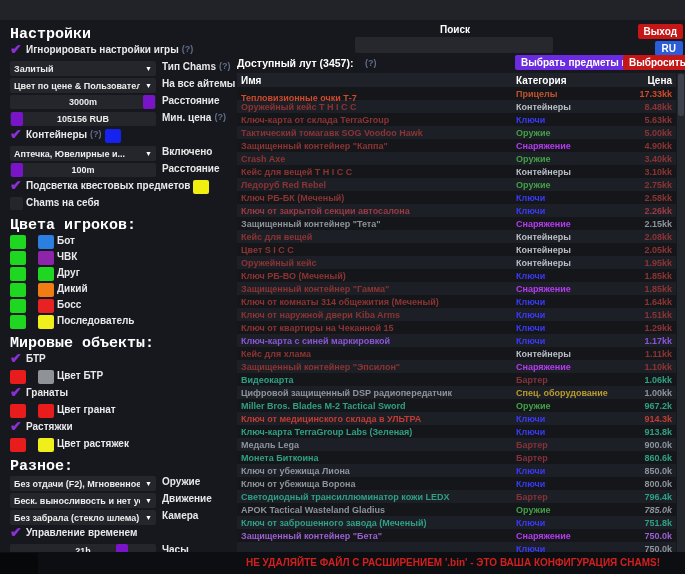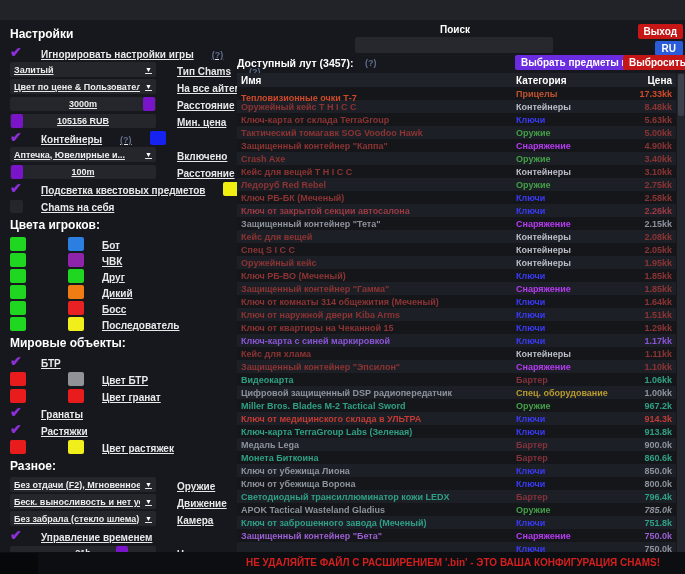--- a/index.html
+++ b/index.html
@@ -15,23 +15,23 @@
     background:#26282e;border:none;border-radius:2px;color:#ddd;font-size:10px;
     padding:0 5px;box-sizing:border-box;outline:none;}
   .exit-btn{position:absolute;top:24px;right:2px;background:#c61616;color:#fff;
     font-size:10px;font-weight:700;padding:2px 6px;border-radius:2px;cursor:pointer;}
   .ru-btn{position:absolute;top:41px;right:2px;background:#2b5cd9;color:#fff;
     font-size:10px;font-weight:700;padding:2px 7px;border-radius:2px;cursor:pointer;}
 
   
   .sidebar{position:absolute;left:10px;top:26px;width:226px;display:flex;
     flex-direction:column;gap:1px;}
-  .s-title{font-size:12px;font-weight:700;color:#fff;height:17px;line-height:17px;}
+  .s-title{font-size:15px;font-weight:700;color:#fff;height:17px;line-height:17px;font-family:Liberation Mono, monospace;}
   .sec-title{margin-top:3px;}
-  .row{display:flex;align-items:flex-end;height:16px;gap:18px;text-decoration:underline;}
+  .row{display:flex;align-items:flex-start;height:16px;gap:3px;}
   .chk{width:13px;height:13px;border-radius:2px;background:#24262c;flex:none;
     position:relative;cursor:pointer;}
   .chk.checked{background:transparent;}
   .chk.checked::after{content:"\2714";position:absolute;left:0px;top:-3px;
     font-size:14px;color:#8b2fd6;font-weight:700;}
   .lbl{font-size:10px;font-weight:700;color:#e9e9ec;white-space:nowrap;}
   .hint{font-size:9px;color:#5f6d8a;font-weight:700;}
   .swatch{width:16px;height:14px;border-radius:2px;flex:none;cursor:pointer;}
   .sw-gap{width:6px;flex:none;}
   .dd{width:146px;height:15px;background:#24262c;border-radius:2px;display:flex;
@@ -216,28 +216,28 @@
     <span class="lbl">БТР</span>
   </div>
   <div class="row">
     <span class="swatch" style="background: rgb(232, 28, 28);"></span>
     <span class="sw-gap"></span>
     <span class="swatch" style="background: rgb(143, 147, 152);"></span>
     <span class="lbl">Цвет БТР</span>
   </div>
 
   <div class="row">
+    <span class="chk checked"></span>
+    <span class="lbl">Гранаты</span>
+  </div>
+  <div class="row">
     <span class="swatch" style="background: rgb(232, 28, 28);"></span>
     <span class="sw-gap"></span>
     <span class="swatch" style="background: rgb(232, 28, 28);"></span>
     <span class="lbl">Цвет гранат</span>
-  </div>
-  <div class="row">
-    <span class="chk checked"></span>
-    <span class="lbl">Гранаты</span>
   </div>
 
   <div class="row">
     <span class="chk checked"></span>
     <span class="lbl">Растяжки</span>
   </div>
   <div class="row">
     <span class="swatch" style="background: rgb(232, 28, 28);"></span>
     <span class="sw-gap"></span>
     <span class="swatch" style="background: rgb(240, 239, 28);"></span>
@@ -363,21 +363,21 @@
     <span class="c-price" style="color: rgb(141, 147, 156);">2.15kk</span>
   </div>
 
   <div class="trow">
     <span class="c-name" style="color: rgb(140, 52, 52);">Кейс для вещей</span>
     <span class="c-cat" style="color: rgb(185, 189, 198);">Контейнеры</span>
     <span class="c-price" style="color: rgb(140, 52, 52);">2.08kk</span>
   </div>
 
   <div class="trow">
-    <span class="c-name" style="color: rgb(140, 52, 52);">Спец S I C C</span>
+    <span class="c-name" style="color: rgb(140, 52, 52);">Цвет S I C C</span>
     <span class="c-cat" style="color: rgb(185, 189, 198);">Контейнеры</span>
     <span class="c-price" style="color: rgb(140, 52, 52);">2.05kk</span>
   </div>
 
   <div class="trow">
     <span class="c-name" style="color: rgb(140, 52, 52);">Оружейный кейс</span>
     <span class="c-cat" style="color: rgb(185, 189, 198);">Контейнеры</span>
     <span class="c-price" style="color: rgb(140, 52, 52);">1.95kk</span>
   </div>
 

